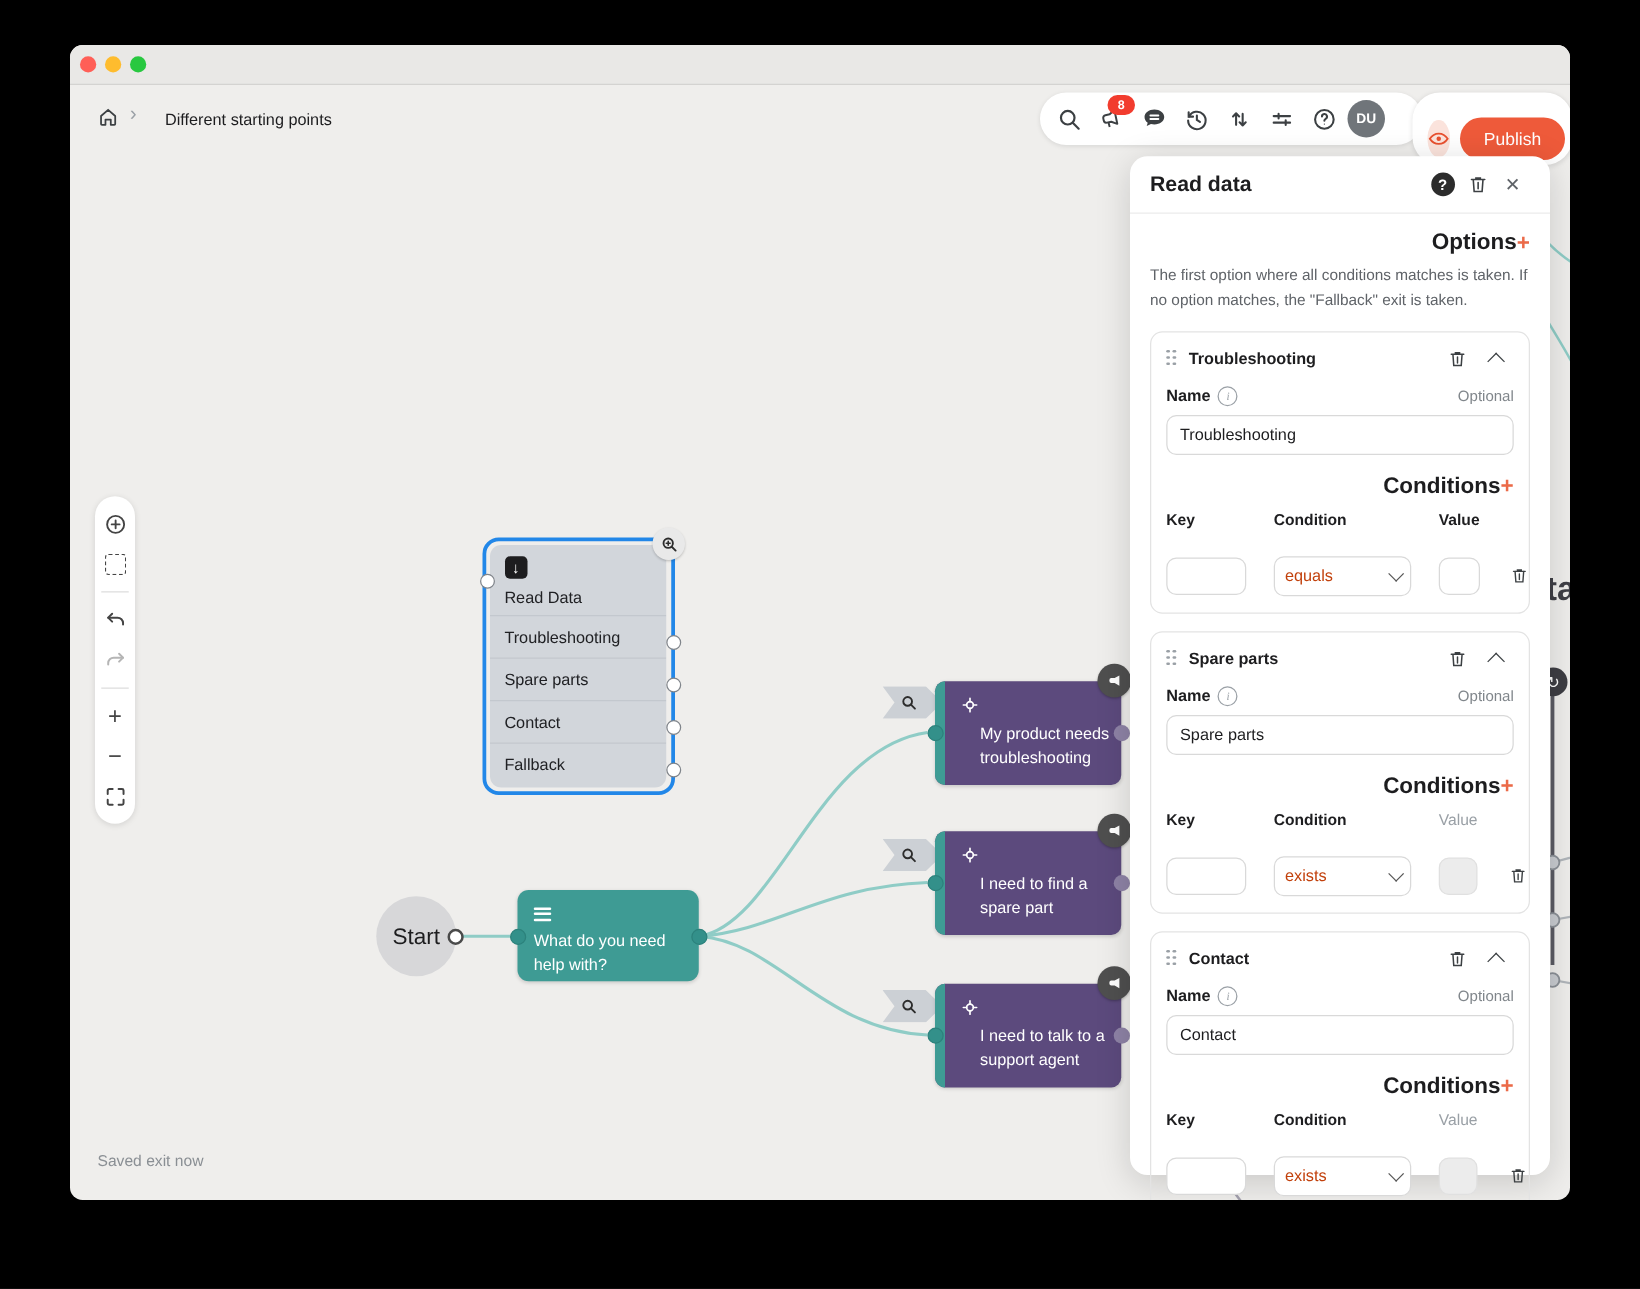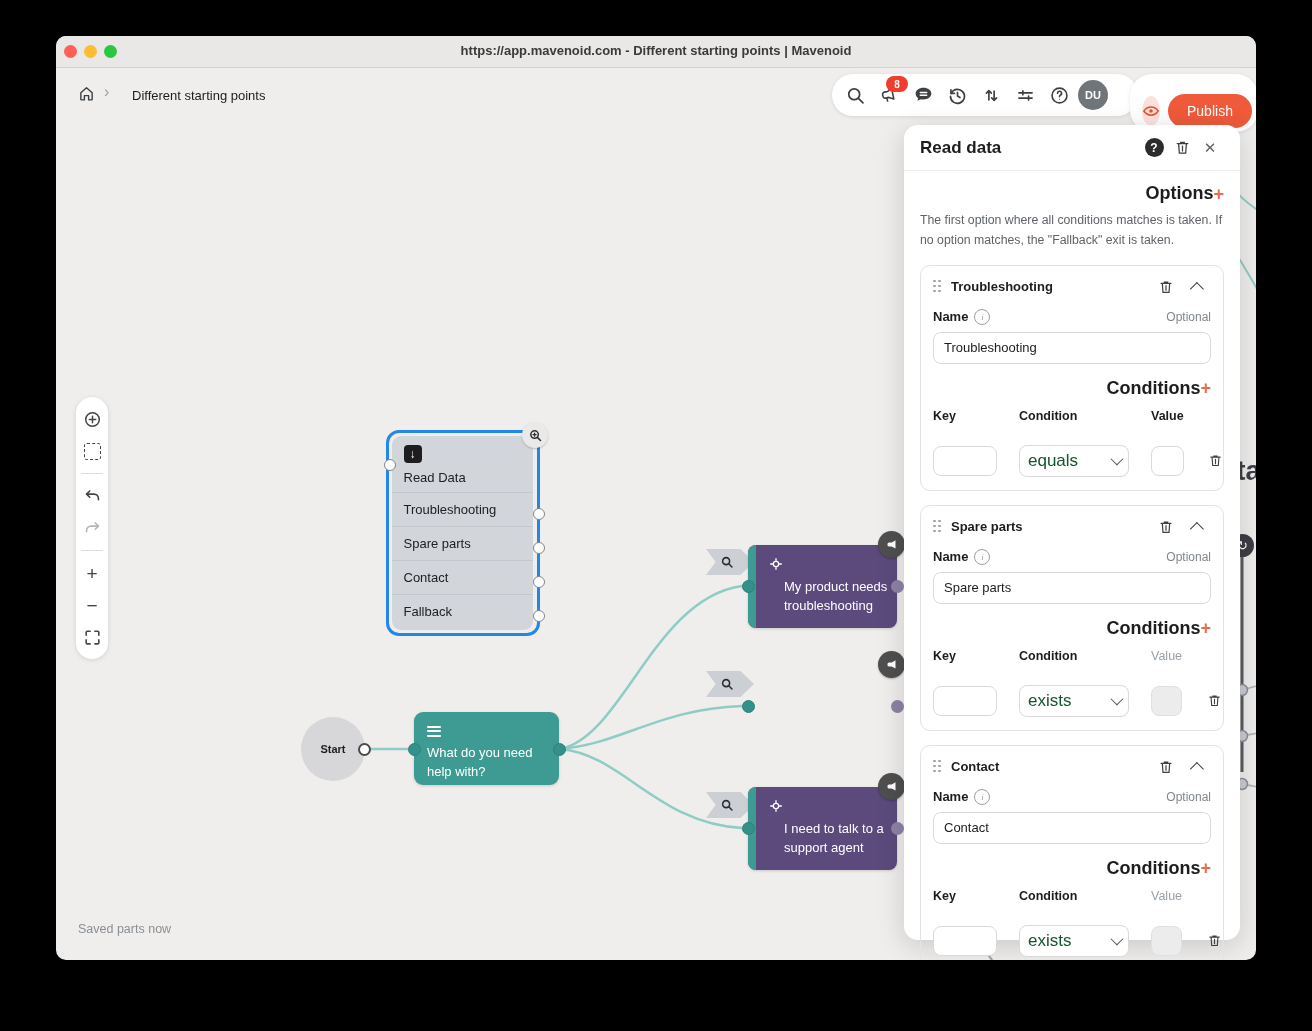--- a/index.html
+++ b/index.html
@@ -21,21 +21,21 @@
   .btn-publish{height:34px;border-radius:17px;background:#ee5a3a;color:#fff;font-size:14px;border:none;padding:0 19px;font-family:inherit;cursor:pointer;margin-right:5px;}
   
   #edges{position:absolute;left:0;top:0;width:1200px;height:924px;pointer-events:none;}
   
   #palette{position:absolute;left:20px;top:361px;width:32px;background:#fff;border-radius:16px;box-shadow:0 1px 5px rgba(0,0,0,.12);display:flex;flex-direction:column;align-items:center;padding:10px 0;gap:8px;}
   .pal-btn{width:24px;height:24px;display:flex;align-items:center;justify-content:center;color:#444;cursor:pointer;font-size:19px;line-height:1;}
   .pal-btn svg{width:19px;height:19px;}
   .pal-sep{width:22px;height:1px;background:#ddd;margin:2px 0;}
   .marquee{width:15px;height:15px;border:1.6px dashed #444;border-radius:3px;}
   
-  #start-node{position:absolute;left:245px;top:681px;width:64px;height:64px;border-radius:50%;background:#d7d7d9;display:flex;align-items:center;justify-content:center;font-size:11px;color:#1d1d1f;font-weight:bold;}
+  #start-node{position:absolute;left:245px;top:681px;width:64px;height:64px;border-radius:50%;background:#d7d7d9;display:flex;align-items:center;justify-content:center;font-size:18px;color:#1d1d1f;}
   .port{position:absolute;border-radius:50%;box-sizing:border-box;cursor:pointer;}
   .port-ring{width:13px;height:13px;background:#fff;border:2px solid #4a4a4a;}
   .port-light{width:12px;height:12px;background:#fff;border:1.7px solid #80858b;}
   .port-teal{width:13px;height:13px;background:#33908a;border:1px solid #2c827c;}
   .port-purple{width:13px;height:13px;background:#8e83a6;}
   #question-node{position:absolute;left:358px;top:676px;width:145px;height:73px;border-radius:9px;background:#3e9b94;box-shadow:0 1px 3px rgba(0,0,0,.15);}
   .hamburger div{width:14px;height:2px;background:#fff;margin:2.5px 0;border-radius:1px;}
   #question-text{position:absolute;left:13px;top:32px;width:120px;color:#fff;font-size:13px;line-height:1.45;}
   
   #readdata-sel{position:absolute;left:330px;top:394px;width:148px;height:200px;border:3.5px solid #2287e8;border-radius:13px;background:transparent;}
@@ -77,34 +77,33 @@
   .lbl-b{font-size:13px;font-weight:700;color:#1d1d1f;}
   .info{width:14px;height:14px;border-radius:50%;border:1.2px solid #9aa0a6;color:#9aa0a6;font-size:9px;display:inline-flex;align-items:center;justify-content:center;margin-left:6px;font-style:italic;font-family:"Liberation Serif",serif;}
   .optional{margin-left:auto;font-size:12px;color:#80868b;}
   .txt-input{width:100%;box-sizing:border-box;height:32px;border:1px solid #d9d9d9;border-radius:8px;padding:0 10px;font-size:13px;color:#1d1d1f;font-family:inherit;margin-top:7px;background:#fff;}
   .cond-row{display:flex;align-items:center;margin-top:14px;}
   .kv-grid{display:grid;grid-template-columns:64px 110px 1fr 20px;gap:22px;margin-top:10px;align-items:center;}
   .kv-lbl{font-size:12.5px;font-weight:700;color:#1d1d1f;}
   .kv-lbl.dim{color:#9aa0a6;font-weight:400;}
   .kv-input{height:30px;border:1px solid #d9d9d9;border-radius:8px;font-size:13px;padding:0 8px;font-family:inherit;box-sizing:border-box;width:100%;}
   .kv-input:disabled,.kv-input.disabled{background:#ececec;border-color:#e0e0e0;}
-  .select{height:30px;border:1px solid #d9d9d9;border-radius:8px;display:flex;align-items:center;padding:0 8px;font-size:17px;color:#14532d;cursor:pointer;background:#fff;}
+  .select{height:30px;border:1px solid #d9d9d9;border-radius:8px;display:flex;align-items:center;padding:0 8px;font-size:13px;color:#c2410c;cursor:pointer;background:#fff;}
   .select .chev{margin-left:auto;width:8px;height:8px;border-right:1.6px solid #555;border-bottom:1.6px solid #555;transform:rotate(45deg) translateY(-2px);}
   .chev-up{width:9px;height:9px;border-left:1.8px solid #3c4043;border-top:1.8px solid #3c4043;transform:rotate(45deg) translateY(3px);}
 </style>
 </head>
 <body>
 
 <div id="window">
 
   <div id="titlebar">
     <span class="tl" style="left:8px;background:#ff5f57;"></span>
     <span class="tl" style="left:28px;background:#febc2e;"></span>
     <span class="tl" style="left:48px;background:#28c840;"></span>
-    <div id="title-text">https://app.mavenoid.com - Different starting points | Mavenoid</div>
   </div>
 
   <div class="crumb-ico" style="left:22px;">
     <svg width="17" height="17" viewBox="0 0 24 24" fill="none" stroke="currentColor" stroke-width="2" stroke-linejoin="round">
         <path d="M4 11l8-7 8 7v9a1 1 0 0 1-1 1h-4v-6h-6v6H5a1 1 0 0 1-1-1z"></path>
       </svg>
   </div>
   <div class="crumb-ico" style="left:48px;top:47px;font-size:16px;color:#9aa0a6;">›</div>
   <div id="breadcrumb-label">Different starting points</div>
 
@@ -287,20 +286,29 @@
 
   <div class="answer-node" style="top:509px;">
     <div class="an-ico">
       <svg width="16" height="16" viewBox="0 0 24 24" fill="none" stroke="#fff" stroke-width="2" stroke-linecap="round">
           <circle cx="12" cy="12" r="4"></circle>
           <path d="M12 4v4M12 16v4M4 12h4M16 12h4"></path>
         </svg>
     </div>
     <div class="an-text">My product needs troubleshooting</div>
   </div>
+  <div class="answer-node" style="top:629px;">
+    <div class="an-ico">
+      <svg width="16" height="16" viewBox="0 0 24 24" fill="none" stroke="#fff" stroke-width="2" stroke-linecap="round">
+          <circle cx="12" cy="12" r="4"></circle>
+          <path d="M12 4v4M12 16v4M4 12h4M16 12h4"></path>
+        </svg>
+    </div>
+    <div class="an-text">I need to find a spare part</div>
+  </div>
   <div class="answer-node" style="top:751px;">
     <div class="an-ico">
       <svg width="16" height="16" viewBox="0 0 24 24" fill="none" stroke="#fff" stroke-width="2" stroke-linecap="round">
           <circle cx="12" cy="12" r="4"></circle>
           <path d="M12 4v4M12 16v4M4 12h4M16 12h4"></path>
         </svg>
     </div>
     <div class="an-text">I need to talk to a support agent</div>
   </div>
 
@@ -320,21 +328,21 @@
     <svg width="14" height="14" viewBox="0 0 24 24">
         <path fill="#fff" d="M18 4v14l-6.5-3.5H7a2.7 2.7 0 0 1-2.7-2.7v-1.6A2.7 2.7 0 0 1 7 7.5h4.5L18 4z"></path>
       </svg>
   </div>
   <div class="mega-badge" style="left:822px;top:737px;">
     <svg width="14" height="14" viewBox="0 0 24 24">
         <path fill="#fff" d="M18 4v14l-6.5-3.5H7a2.7 2.7 0 0 1-2.7-2.7v-1.6A2.7 2.7 0 0 1 7 7.5h4.5L18 4z"></path>
       </svg>
   </div>
 
-  <div id="saved-status">Saved parts now</div>
+  <div id="saved-status">Saved exit now</div>
 
   <div id="panel">
     <div class="panel-head">
       <div class="panel-title">Read data</div>
       <div class="ph-ico">
           <span class="help-fill">?</span>
         </div>
       <div class="ph-ico">
         <svg width="17" height="17" viewBox="0 0 24 24" fill="none" stroke="currentColor" stroke-width="1.8" stroke-linecap="round">
             <path d="M4.5 6.5h15M9.5 6.5V4.8h5v1.7M6.5 6.5l1 13.5h9l1-13.5M12 10v7"></path>

